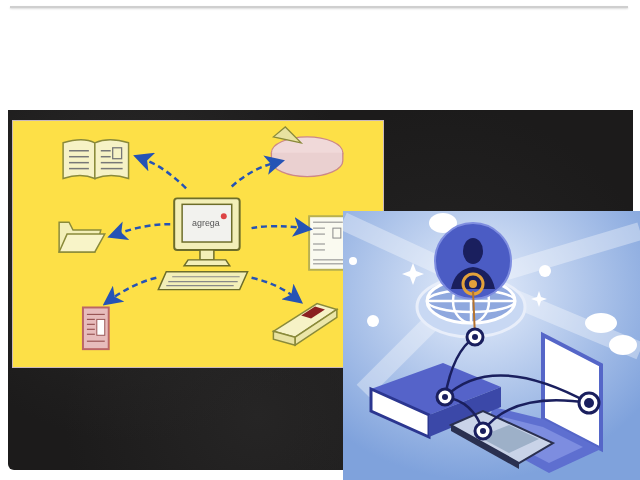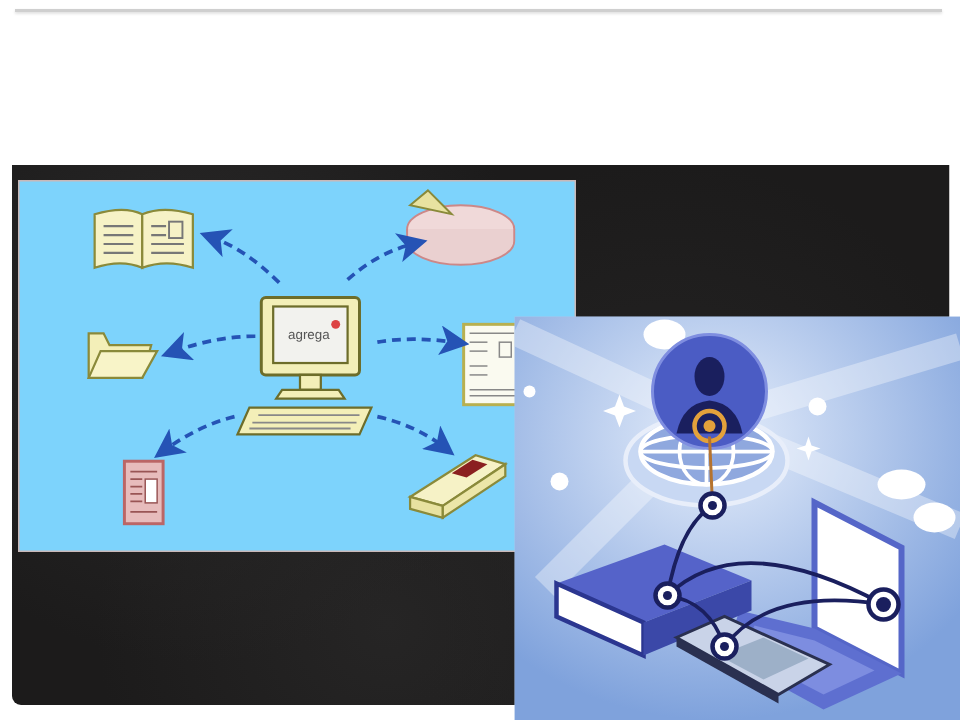--- a/index.html
+++ b/index.html
@@ -1,20 +1,20 @@
 <!DOCTYPE html>
 <html><head>
 <meta charset="utf-8">
 <style>
   html, body { margin:0; padding:0; }
   body { width:640px; height:480px; background:#ffffff; position:relative; overflow:hidden; font-family:"Liberation Sans", sans-serif; }
   .divider { position:absolute; left:10px; top:6px; width:618px; height:2px; background:#cfcfcf; box-shadow:0 1px 2px rgba(0,0,0,0.15); }
   .dark-panel { position:absolute; left:8px; top:110px; width:625px; height:360px; background:#1c1b1b; border-bottom-left-radius:6px;
     background-image: radial-gradient(circle at 20% 30%, #2a2929 0, transparent 40%), radial-gradient(circle at 70% 60%, #252424 0, transparent 45%), radial-gradient(circle at 40% 85%, #262525 0, transparent 40%); }
-  .panel-left { position:absolute; left:12px; top:120px; width:372px; height:248px; background:#7dd3fc; border:1px solid #c9b8b8; box-sizing:border-box; }
+  .panel-left { position:absolute; left:12px; top:120px; width:372px; height:248px; background:#fde047; border:1px solid #c9b8b8; box-sizing:border-box; }
   .panel-left svg, .panel-right svg { position:absolute; left:0; top:0; width:100%; height:100%; }
   .panel-right { position:absolute; left:343px; top:211px; width:297px; height:269px; background:#a9c3ea; overflow:hidden; }
   .brand-text { font-family:"Liberation Sans", sans-serif; }
 </style>
 </head>
 <body>
 
 <div class="divider"></div>
 
 <div class="dark-panel"></div>

